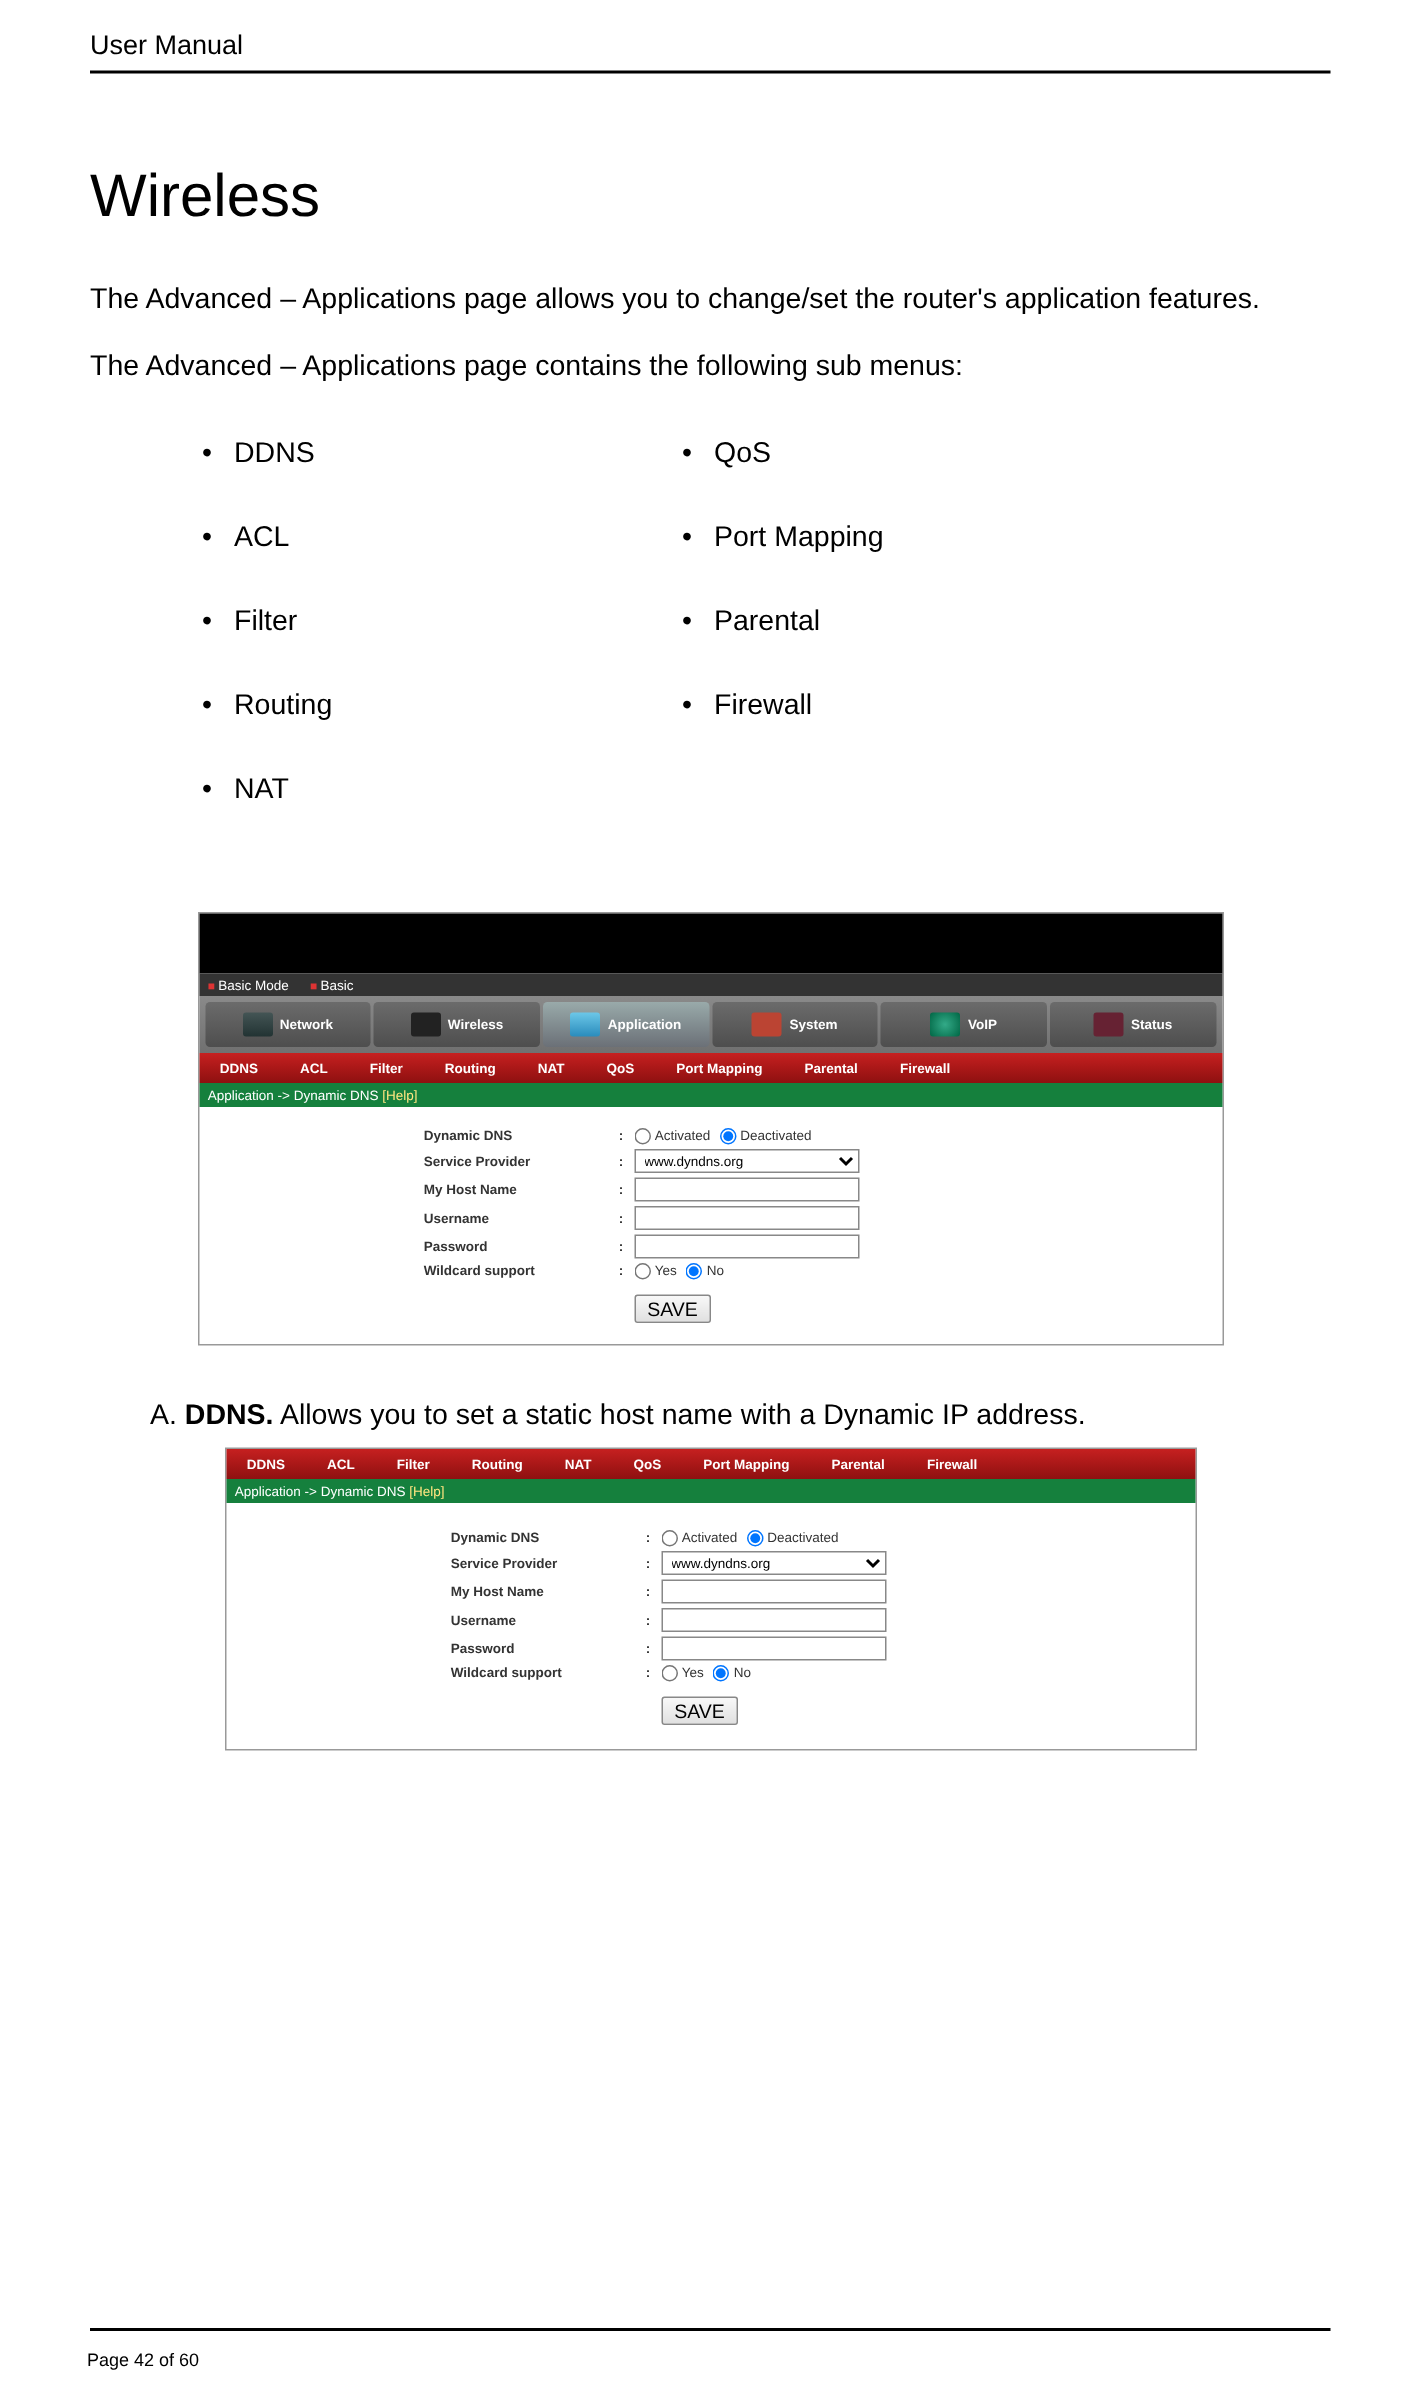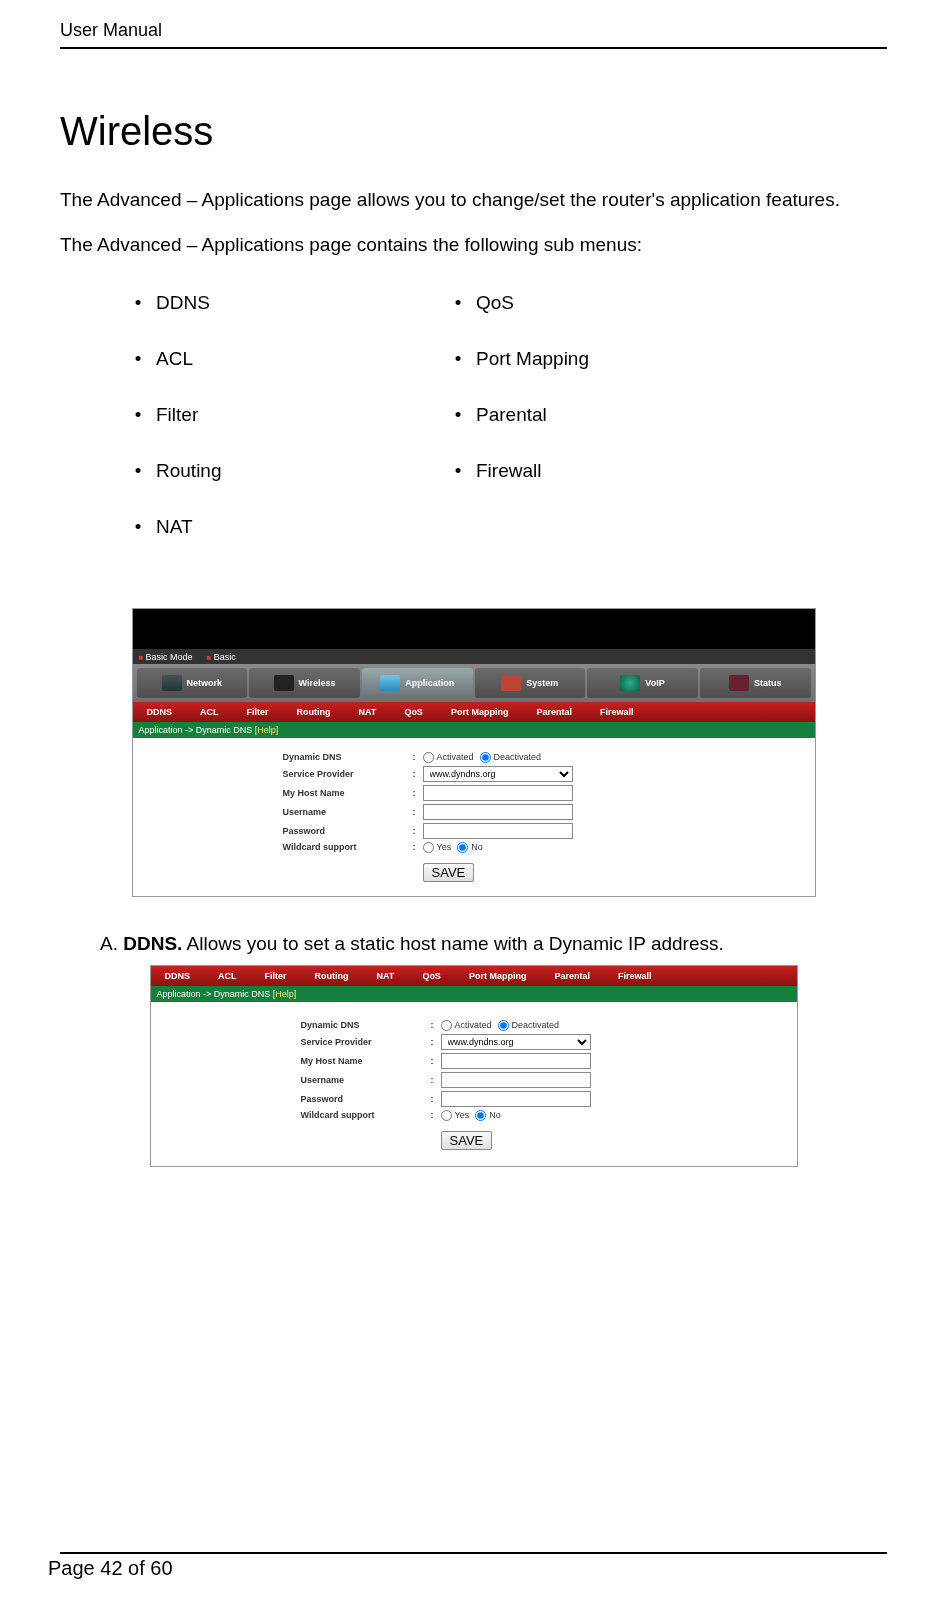--- a/index.html
+++ b/index.html
@@ -166,22 +166,22 @@
   }
   .shot.short .formarea { padding: 18px 8px 16px 150px; }
 
   .footer-rule {
     border-top: 2px solid #000;
     position: absolute;
     bottom: 44px; left: 60px; right: 60px;
   }
   .footer {
     position: absolute;
-    bottom: 18px; left: 48px;
-    font-size: 20px;
+    bottom: 18px; left: 58px;
+    font-size: 12px;
     text-align: center;
   }
 </style>
 </head>
 <body>
 
 <div class="page">
 
   <div class="header">User Manual</div>
 

